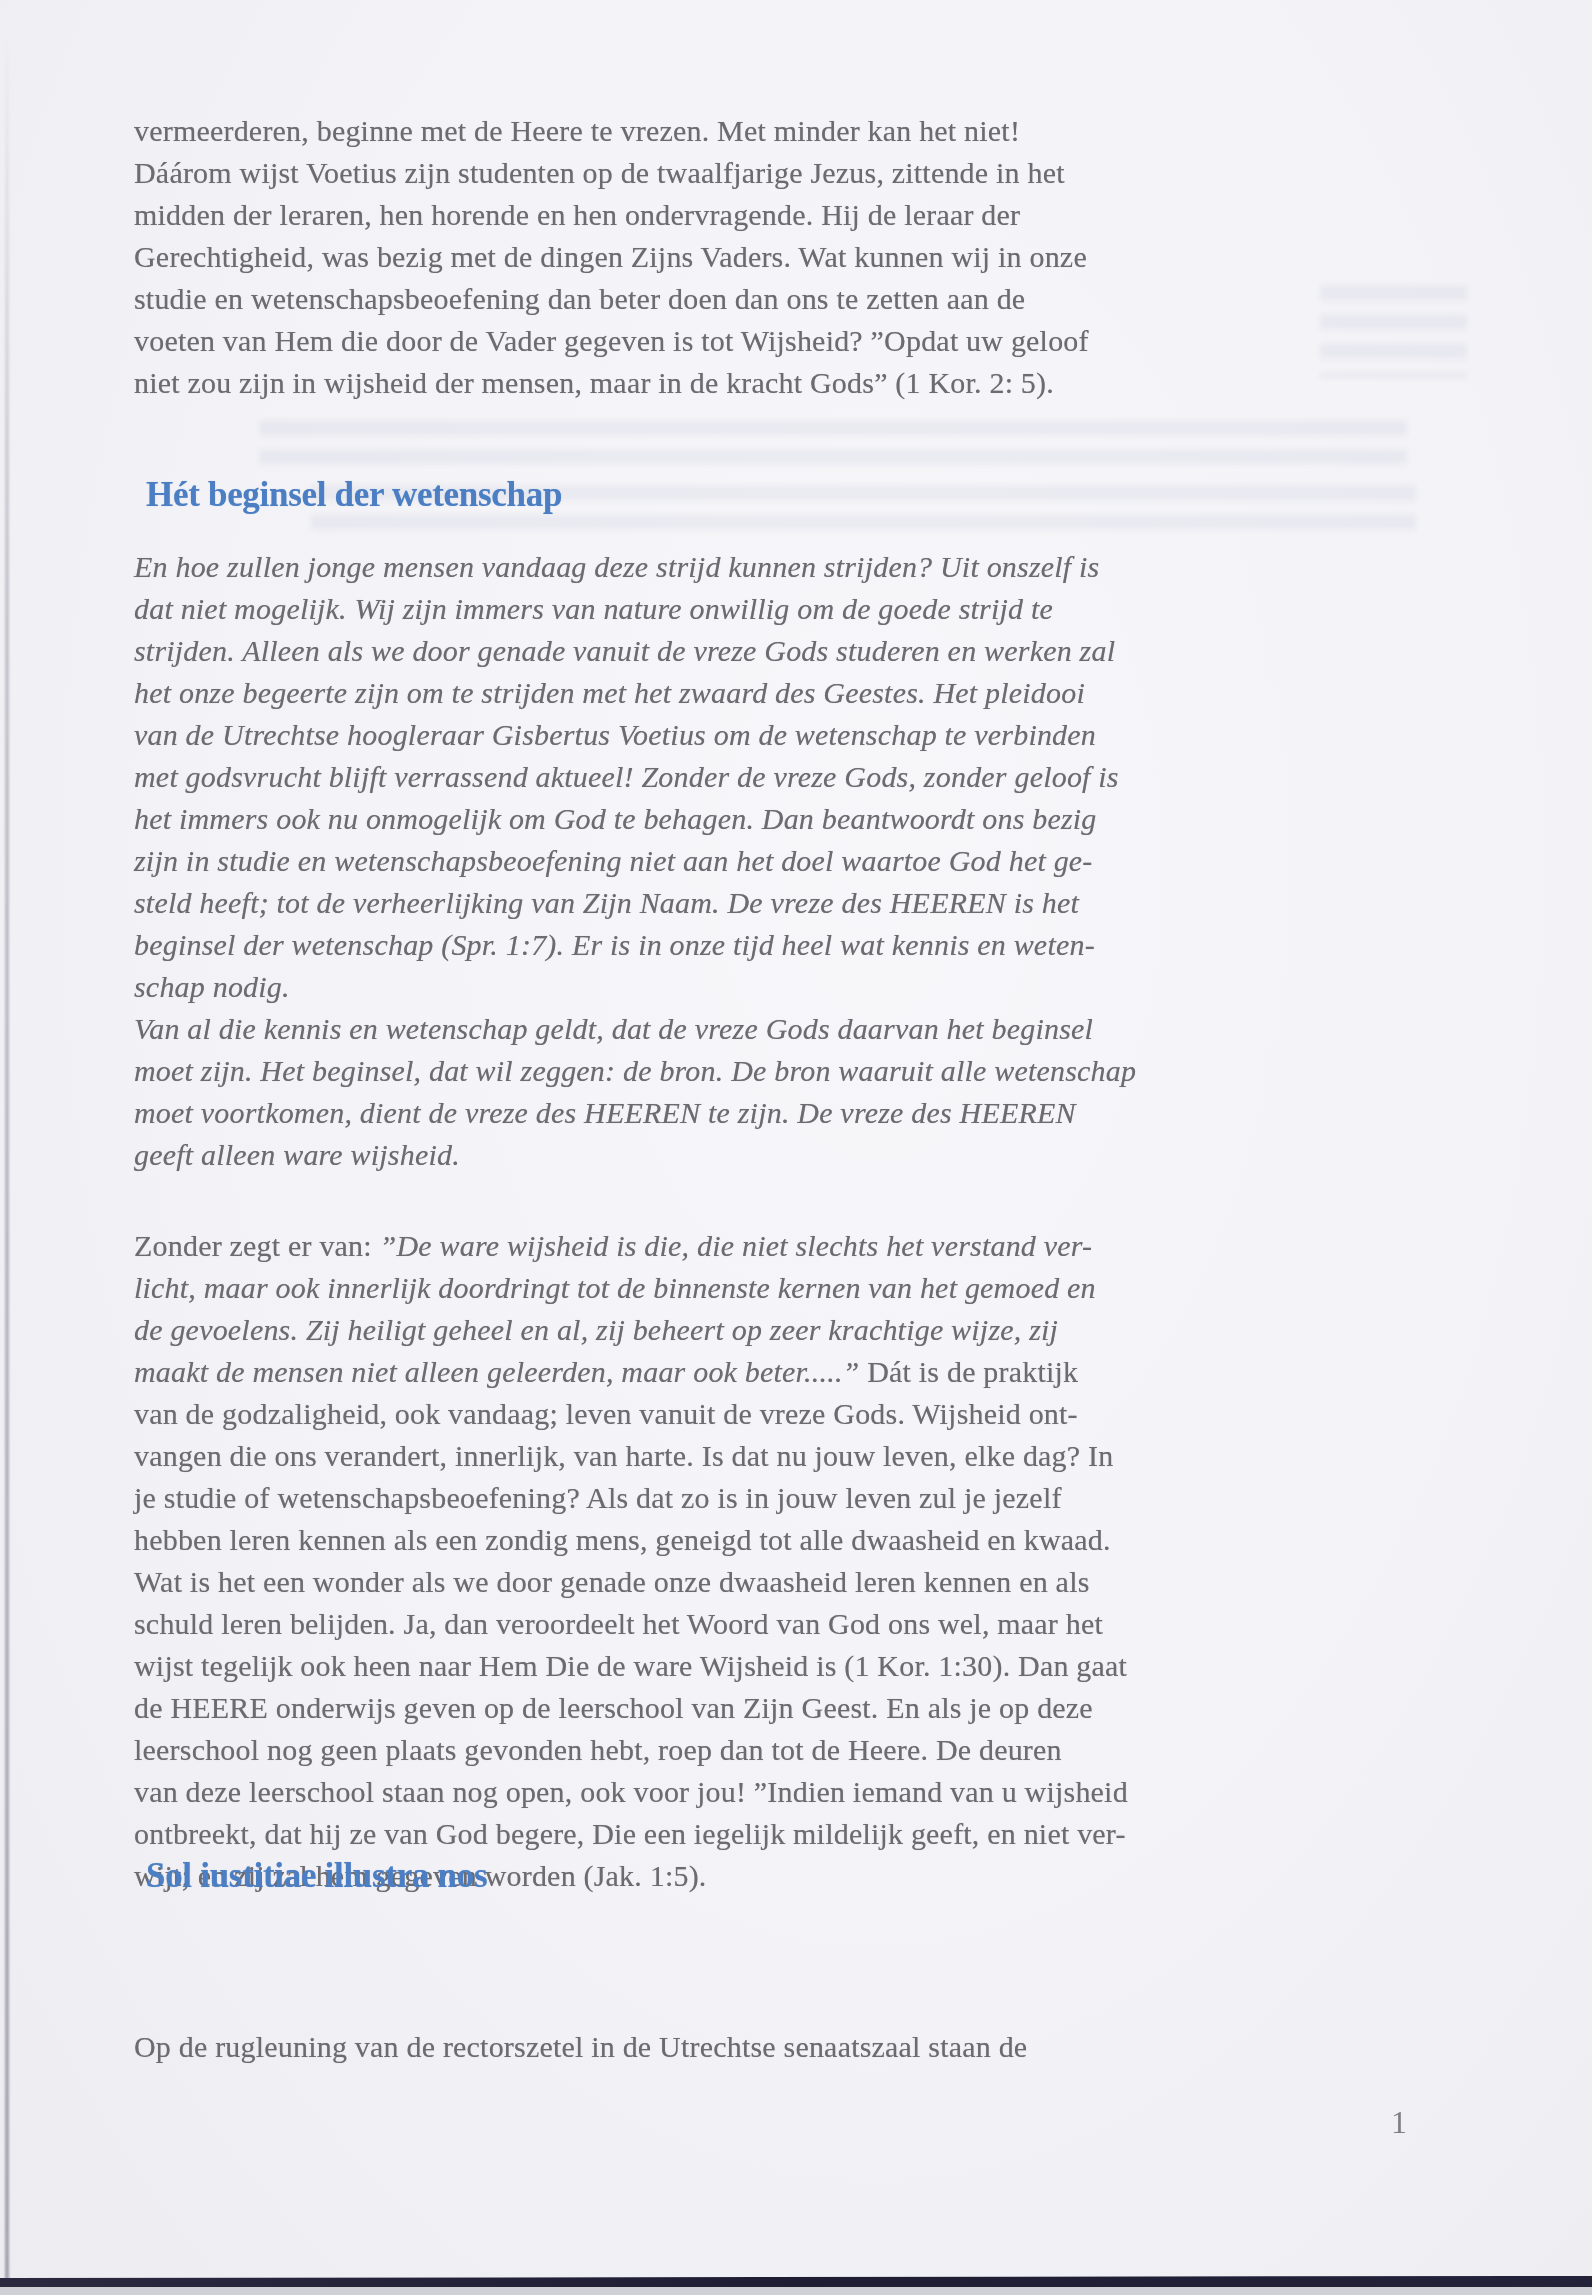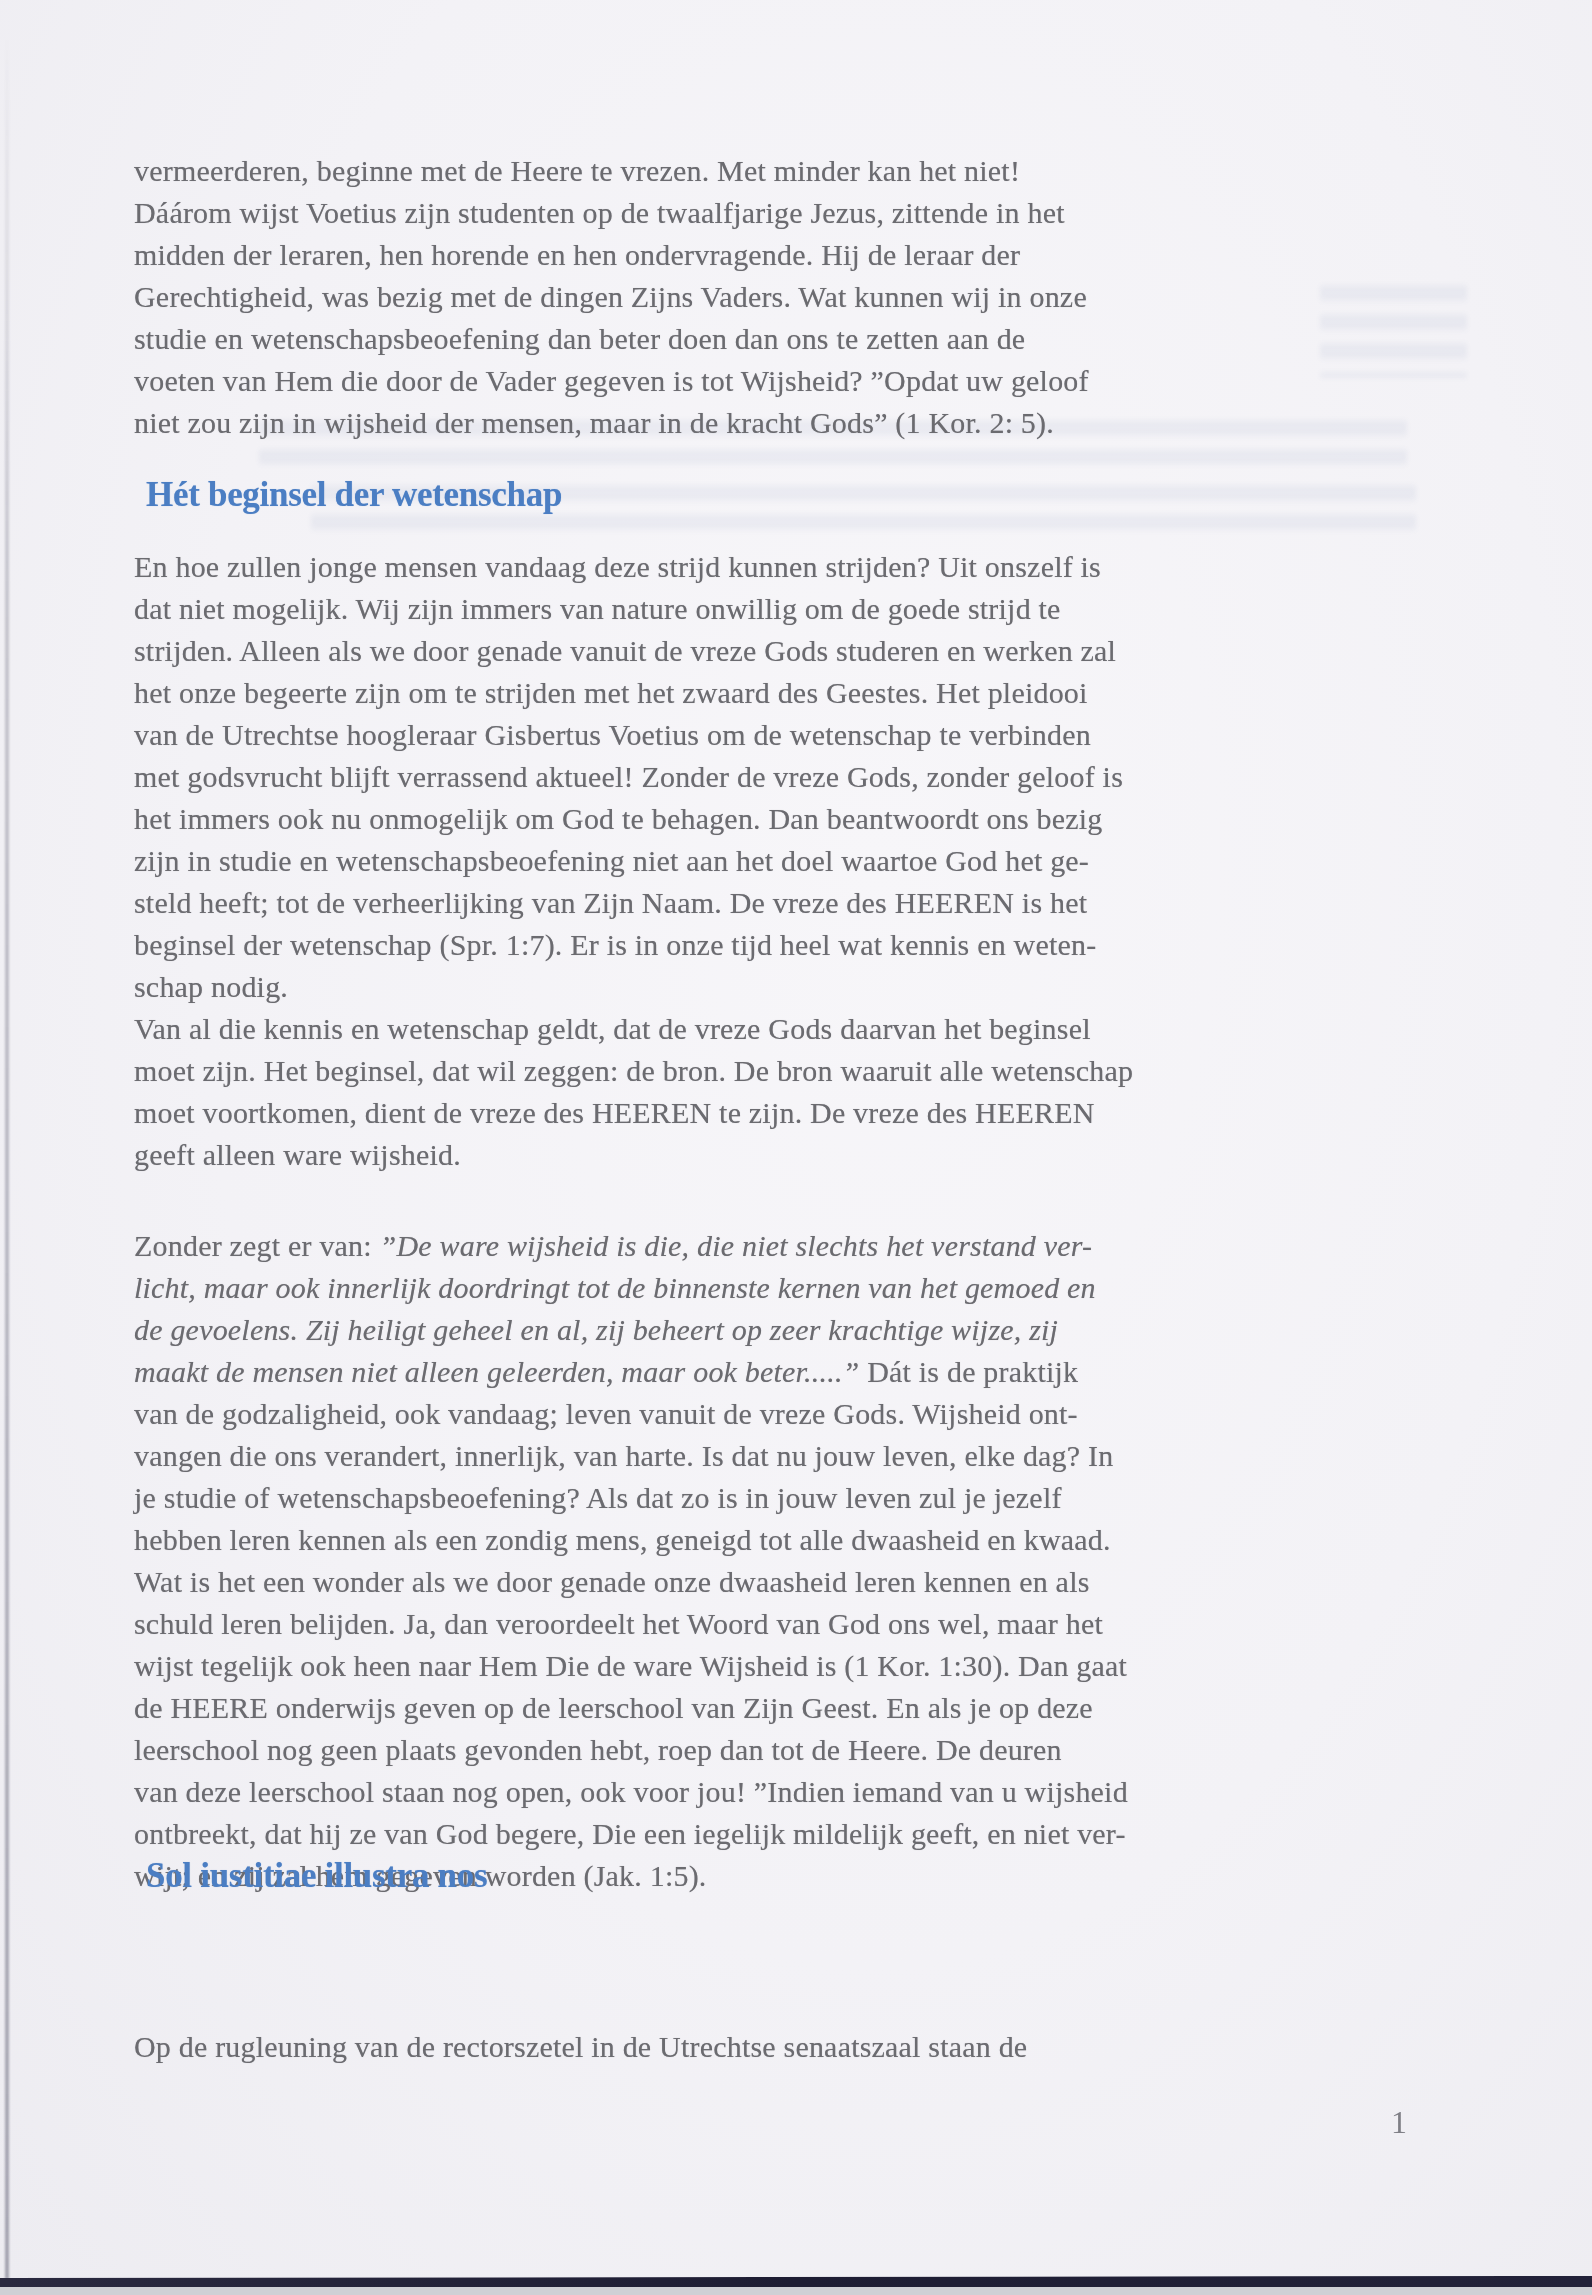--- a/index.html
+++ b/index.html
@@ -72,22 +72,22 @@
     left: 134px;
     width: 1346px;
     margin: 0;
     font-size: 30px;
     line-height: 42px;
     color: #6b6b70;
     white-space: pre-line;
     letter-spacing: 0.2px;
     text-shadow: 0 0 0.7px rgba(110,110,115,0.55);
   }
-  .body-text .sub-para { display: block; }
-  .para-intro   { top: 110px; margin-top: 40px; }
+  .body-text .sub-para { display: block; font-style: italic; }
+  .para-intro   { top: 110px; }
   .para-block-2 { top: 546px; }
   .para-quote   { top: 1225px; }
   .para-closing { top: 2026px; }
   .para-quote em { font-style: italic; }
   .heading {
     position: absolute;
     left: 134px;
     margin: 12px;
     font-size: 35px;
     line-height: 40px;

